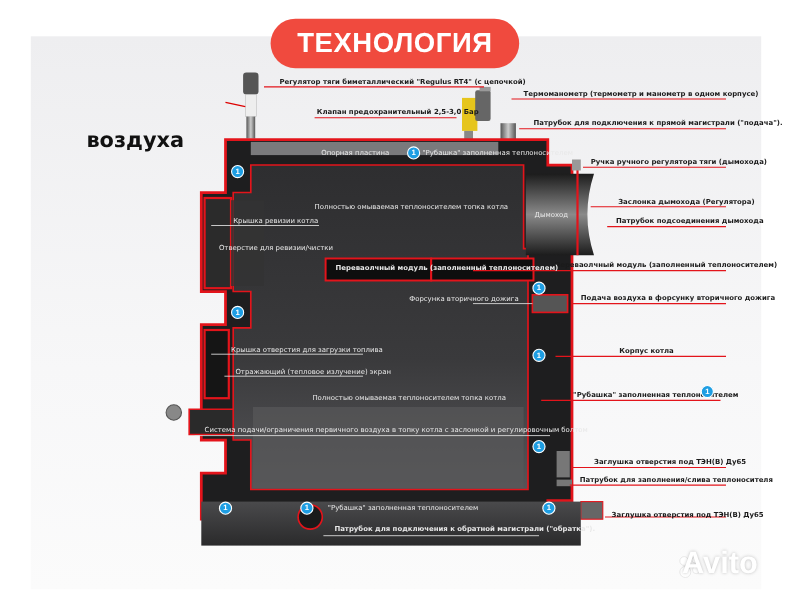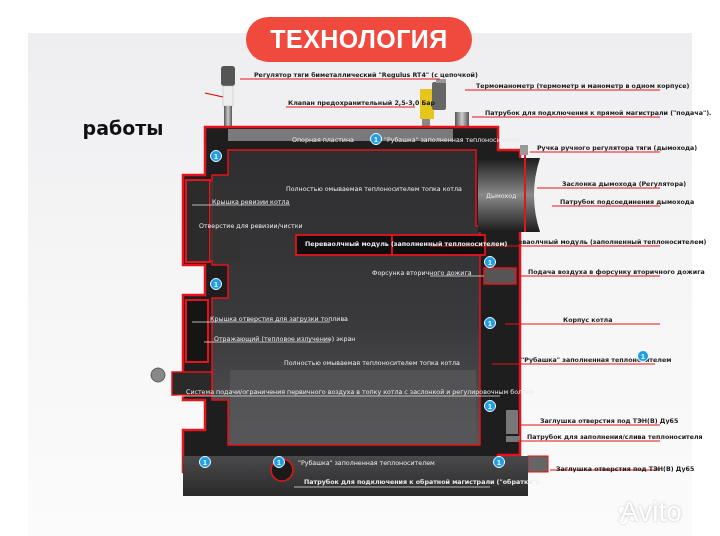--- a/index.html
+++ b/index.html
@@ -14,31 +14,31 @@
     font-weight: bold; font-size: 19px; line-height: 31px; color: #111; text-align: center; width: 118px; }
   svg.diagram { position: absolute; left: 0; top: 0; }
   .lbl { position: absolute; font-size: 6.3px; font-weight: bold; white-space: nowrap; line-height: 8px;
     font-family: "DejaVu Sans", sans-serif; }
   .lbl.dark { color: #1b1b1b; }
   .lbl.light { color: #e8e8e8; font-weight: normal; }
   .badge { position: absolute; width: 12px; height: 12px; border-radius: 50%; background: #1e9ee3;
     border: 1.5px solid #fff; color: #fff; font-size: 7px; font-weight: bold; display: flex;
     align-items: center; justify-content: center; font-family: "Liberation Sans", sans-serif; }
   .avito { position: absolute; left: 620px; top: 496px; font-family: "Liberation Sans", sans-serif;
-    font-size: 28px; font-weight: normal; color: #ffffff; text-shadow: 0 0 3px rgba(0,0,0,0.25); }
+    font-size: 28px; font-weight: bold; color: #ffffff; text-shadow: 0 0 3px rgba(0,0,0,0.25); }
   .avito-dots { position: absolute; left: 614px; top: 504px; width: 26px; height: 22px; }
 </style>
 </head>
 <body>
 
 <div class="bgpanel"></div>
 
 <div class="title-pill">ТЕХНОЛОГИЯ</div>
 <div class="subtitle">
-  <div>работы</div>
+  <div>воздуха</div>
 </div>
 
 <svg class="diagram" width="720" height="536">
   <defs>
     <linearGradient id="fire" x1="0" y1="0" x2="0" y2="1">
       <stop offset="0" stop-color="#2e2e30"></stop>
       <stop offset="0.6" stop-color="#3a3a3c"></stop>
       <stop offset="1" stop-color="#555558"></stop>
     </linearGradient>
     <linearGradient id="base" x1="0" y1="0" x2="0" y2="1">

